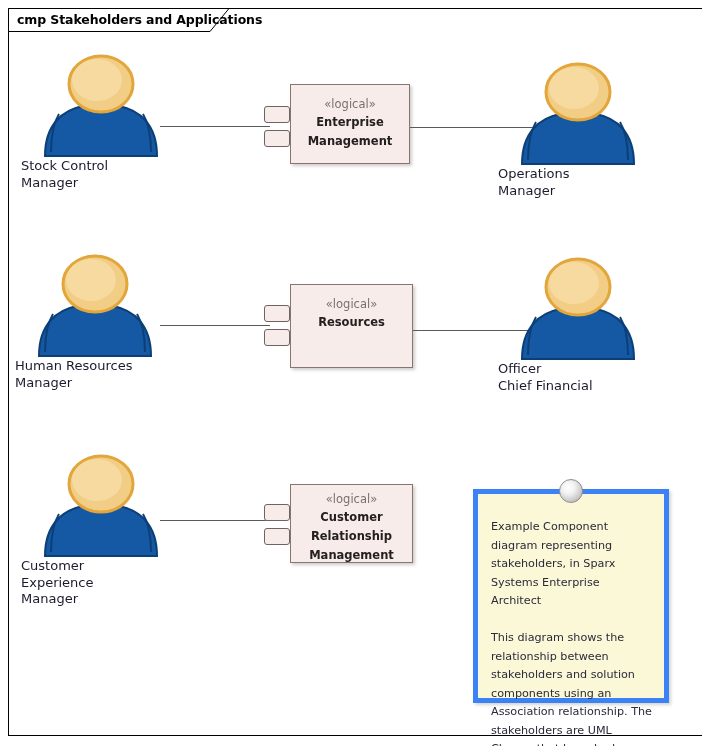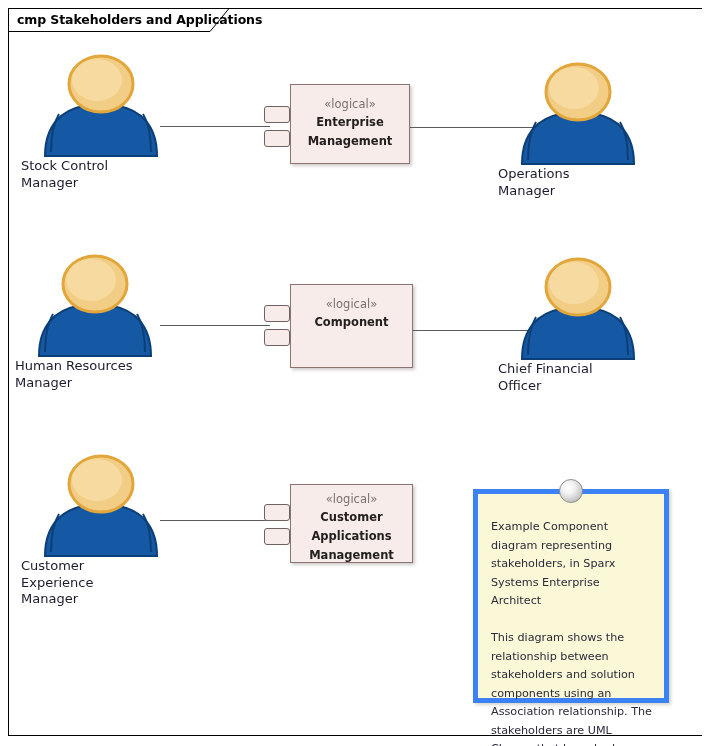--- a/index.html
+++ b/index.html
@@ -226,39 +226,39 @@
     </div>
     <div class="actor-label">
       <div>Human Resources</div>
       <div>Manager</div>
     </div>
   </div>
 
   <div class="component" style="left:290px; top:284px; width:123px; height:84px;">
     <div class="component-text" style="top:10px;">
       <div class="stereo">«logical»</div>
-      <div class="cname">Component</div>
+      <div class="cname">Resources</div>
     </div>
   </div>
   <div class="lug" style="left:264px; top:305px;"></div>
   <div class="lug" style="left:264px; top:329px;"></div>
 
   <div class="actor" style="left:518px; top:255px;">
     <div class="actor-figure">
       <svg viewBox="0 0 120 105" width="120" height="105">
         <path d="M4 104 C4 72 22 58 42 54 L78 54 C98 58 116 72 116 104 Z" fill="#1559a4" stroke="#0c3f77" stroke-width="2"></path>
         <path d="M18 62 C12 72 10 86 10 100" fill="none" stroke="#0c3f77" stroke-width="2"></path>
         <path d="M102 62 C108 72 110 86 110 100" fill="none" stroke="#0c3f77" stroke-width="2"></path>
         <ellipse cx="60" cy="32" rx="32" ry="28" fill="#f2cd86" stroke="#e2a63a" stroke-width="3"></ellipse>
         <ellipse cx="56" cy="28" rx="25" ry="21" fill="#f7daa0" stroke="none"></ellipse>
       </svg>
     </div>
     <div class="actor-label">
+      <div>Officer</div>
       <div>Chief Financial</div>
-      <div>Officer</div>
     </div>
   </div>
 
   <div class="conn" style="left:160px; top:520px; width:110px;"></div>
 
   <div class="actor" style="left:41px; top:452px;">
     <div class="actor-figure">
       <svg viewBox="0 0 120 105" width="120" height="105">
         <path d="M4 104 C4 72 22 58 42 54 L78 54 C98 58 116 72 116 104 Z" fill="#1559a4" stroke="#0c3f77" stroke-width="2"></path>
         <path d="M18 62 C12 72 10 86 10 100" fill="none" stroke="#0c3f77" stroke-width="2"></path>
@@ -271,21 +271,21 @@
       <div>Customer</div>
       <div>Experience</div>
       <div>Manager</div>
     </div>
   </div>
 
   <div class="component" style="left:290px; top:484px; width:123px; height:79px;">
     <div class="component-text" style="top:5px;">
       <div class="stereo">«logical»</div>
       <div class="cname">Customer</div>
-      <div class="cname">Applications</div>
+      <div class="cname">Relationship</div>
       <div class="cname">Management</div>
     </div>
   </div>
   <div class="lug" style="left:264px; top:504px;"></div>
   <div class="lug" style="left:264px; top:528px;"></div>
 
   <div class="note" style="left:473px; top:489px; width:196px; height:214px;">
     <div class="note-text">Example Component diagram representing stakeholders, in Sparx Systems Enterprise Architect
 
 This diagram shows the relationship between stakeholders and solution components using an Association relationship. The stakeholders are UML Classes that have had an image assigned as an appearance option.</div>

